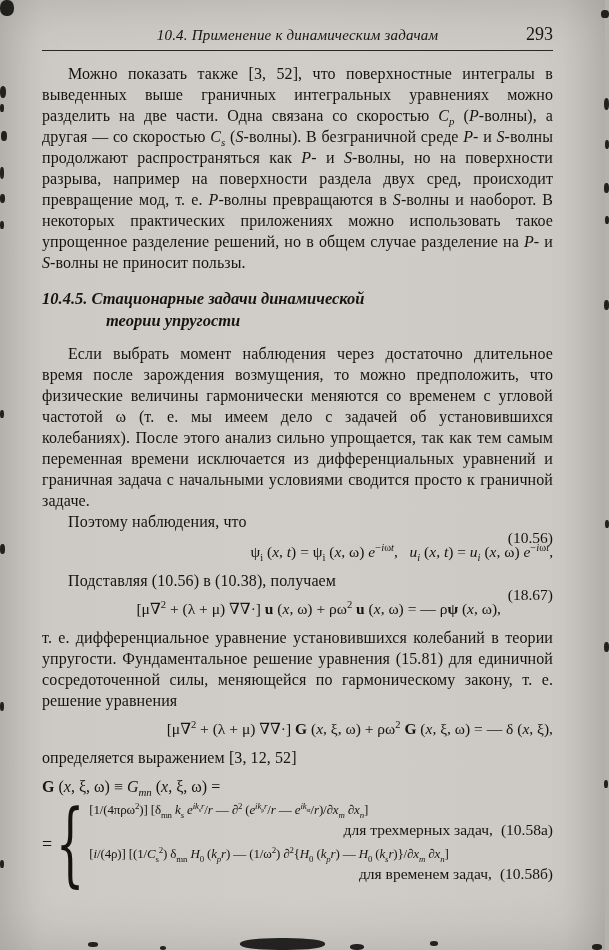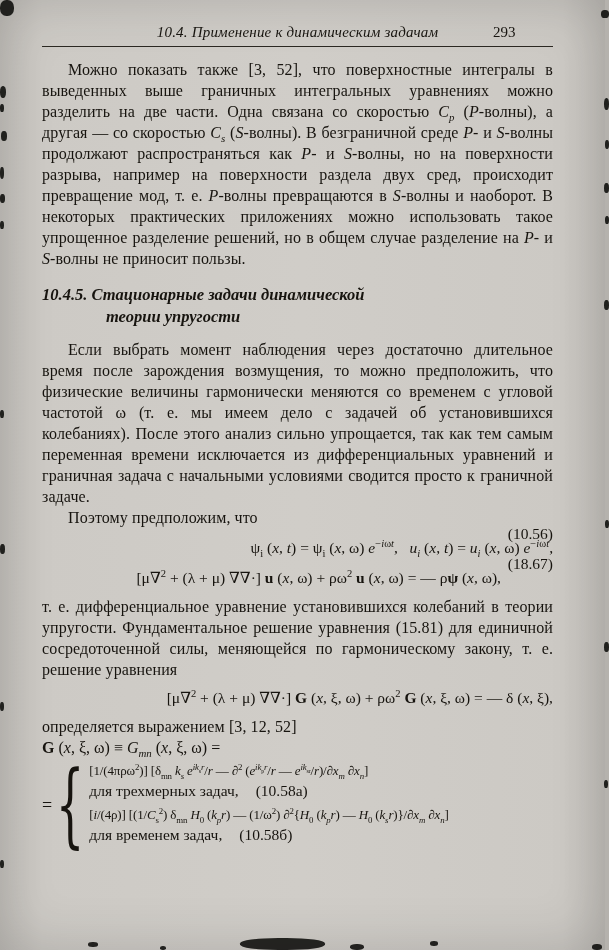--- a/index.html
+++ b/index.html
@@ -15,21 +15,21 @@
     box-sizing: border-box;
     padding: 24px 52px 0 42px;
     background: linear-gradient(90deg, #c3c0bb 0%, #cdcac5 7%, #d0cdc8 50%, #ccc9c4 93%, #c0bdb8 100%);
     box-shadow: inset 0 0 55px rgba(0,0,0,0.16);
     color: #17140f;
   }
   
   .running-head { display: flex; align-items: baseline; font-size: 15px; }
   .rh-spacer { width: 60px; }
   .rh-title { flex: 1; text-align: center; font-style: italic; letter-spacing: .2px; }
-  .rh-page { width: 60px; text-align: left; font-size: 15px; }
+  .rh-page { width: 60px; text-align: right; font-size: 18px; }
   .rule { border: none; border-top: 1.6px solid #2b2822; margin: 5px 0 12px 0; height: 0; }
 
   
   p.para { margin: 0; text-align: justify; font-size: 16px; line-height: 21px; letter-spacing: .1px; }
   p.indent { text-indent: 26px; }
 
   .section-heading {
     font-style: italic; font-weight: bold;
     font-size: 16.5px; line-height: 22px;
     margin: 15px 0 11px 0;
@@ -37,35 +37,35 @@
   }
 
   
   sup { font-size: 68%; line-height: 0; }
   sub { font-size: 68%; line-height: 0; }
   .eq { position: relative; font-size: 15.5px; line-height: 24px; margin: 6px 0 6px 0; }
   .eq-line { text-align: right; }
   .eq-line.padded { padding-right: 52px; }
   .eq-num { position: absolute; right: 0; bottom: 14px; font-size: 15.5px; }
 
-  .g-def { font-size: 16px; line-height: 22px; margin: 0 0 2px 0; font-style: normal; }
+  .g-def { font-size: 16px; line-height: 22px; margin: 8px 0 2px 0; font-style: normal; }
 
   .cases { display: flex; align-items: center; margin-top: 0; }
   .cases-eq { font-size: 18px; margin-right: 1px; }
   .brace {
     font-family: "DejaVu Serif", serif;
     font-size: 82px; font-weight: 300;
     line-height: 0.95;
     display: inline-block;
     transform: scaleX(0.55) scaleY(1.12);
     margin: 0 -7px 0 -9px;
   }
   .cases-body { flex: 1; min-width: 0; }
   .case-formula { font-size: 13px; line-height: 20px; white-space: nowrap; letter-spacing: -0.15px; }
-  .case-label { display: flex; gap: 17px; font-size: 15.5px; line-height: 19px; margin: 0 0 5px 0; }
+  .case-label { display: flex; justify-content: flex-end; gap: 8px; font-size: 15.5px; line-height: 19px; margin: 0 0 5px 0; }
 
   
   .spk { position: absolute; background: #0d0c0a; border-radius: 45%; opacity: .88; }
 </style>
 </head>
 <body>
 
 <div class="page">
 
   <header class="running-head">
@@ -73,27 +73,28 @@
     <span class="rh-title">10.4. Применение к динамическим задачам</span>
     <span class="rh-page">293</span>
   </header>
   <div class="rule"></div>
 
   <p class="para indent">Можно показать также [3, 52], что поверхностные интегралы в выведенных выше граничных интегральных уравнениях можно разделить на две части. Одна связана со скоростью <i>C<sub>p</sub></i> (<i>P</i>-волны), а другая — со скоростью <i>C<sub>s</sub></i> (<i>S</i>-волны). В безграничной среде <i>P</i>- и <i>S</i>-волны продолжают распространяться как <i>P</i>- и <i>S</i>-волны, но на поверхности разрыва, например на поверхности раздела двух сред, происходит превращение мод, т. е. <i>P</i>-волны превращаются в <i>S</i>-волны и наоборот. В некоторых практических приложениях можно использовать такое упрощенное разделение решений, но в общем случае разделение на <i>P</i>- и <i>S</i>-волны не приносит пользы.</p>
 
   <h3 class="section-heading">10.4.5. Стационарные задачи динамической<br>теории упругости</h3>
 
   <p class="para indent">Если выбрать момент наблюдения через достаточно длительное время после зарождения возмущения, то можно предположить, что физические величины гармонически меняются со временем с угловой частотой ω (т. е. мы имеем дело с задачей об установившихся колебаниях). После этого анализ сильно упрощается, так как тем самым переменная времени исключается из дифференциальных уравнений и граничная задача с начальными условиями сводится просто к граничной задаче.</p>
-  <p class="para indent">Поэтому предположим, что</p>
+  <p class="para indent">Поэтому наблюдения, что</p>
 
   <div class="eq" style="margin-top:8px;">
     <div class="eq-line">ψ<sub>i</sub> (<i>x</i>, <i>t</i>) = ψ<sub>i</sub> (<i>x</i>, ω) <i>e</i><sup>−<i>i</i>ω<i>t</i></sup>,  <i>u<sub>i</sub></i> (<i>x</i>, <i>t</i>) = <i>u<sub>i</sub></i> (<i>x</i>, ω) <i>e</i><sup>−<i>i</i>ω<i>t</i></sup>,</div>
     <span class="eq-num">(10.56)</span>
   </div>
 
+  <p class="para indent">Подставляя (10.56) в (10.38), получаем</p>
 
   <div class="eq">
     <div class="eq-line padded">[μ∇<sup>2</sup> + (λ + μ) ∇∇·] <b>u</b> (<i>x</i>, ω) + ρω<sup>2</sup> <b>u</b> (<i>x</i>, ω) = — ρ<b>ψ</b> (<i>x</i>, ω),</div>
     <span class="eq-num">(18.67)</span>
   </div>
 
   <p class="para">т. е. дифференциальное уравнение установившихся колебаний в теории упругости. Фундаментальное решение уравнения (15.81) для единичной сосредоточенной силы, меняющейся по гармоническому закону, т. е. решение уравнения</p>
 
   <div class="eq">
     <div class="eq-line">[μ∇<sup>2</sup> + (λ + μ) ∇∇·] <b>G</b> (<i>x</i>, ξ, ω) + ρω<sup>2</sup> <b>G</b> (<i>x</i>, ξ, ω) = — δ (<i>x</i>, ξ),</div>

